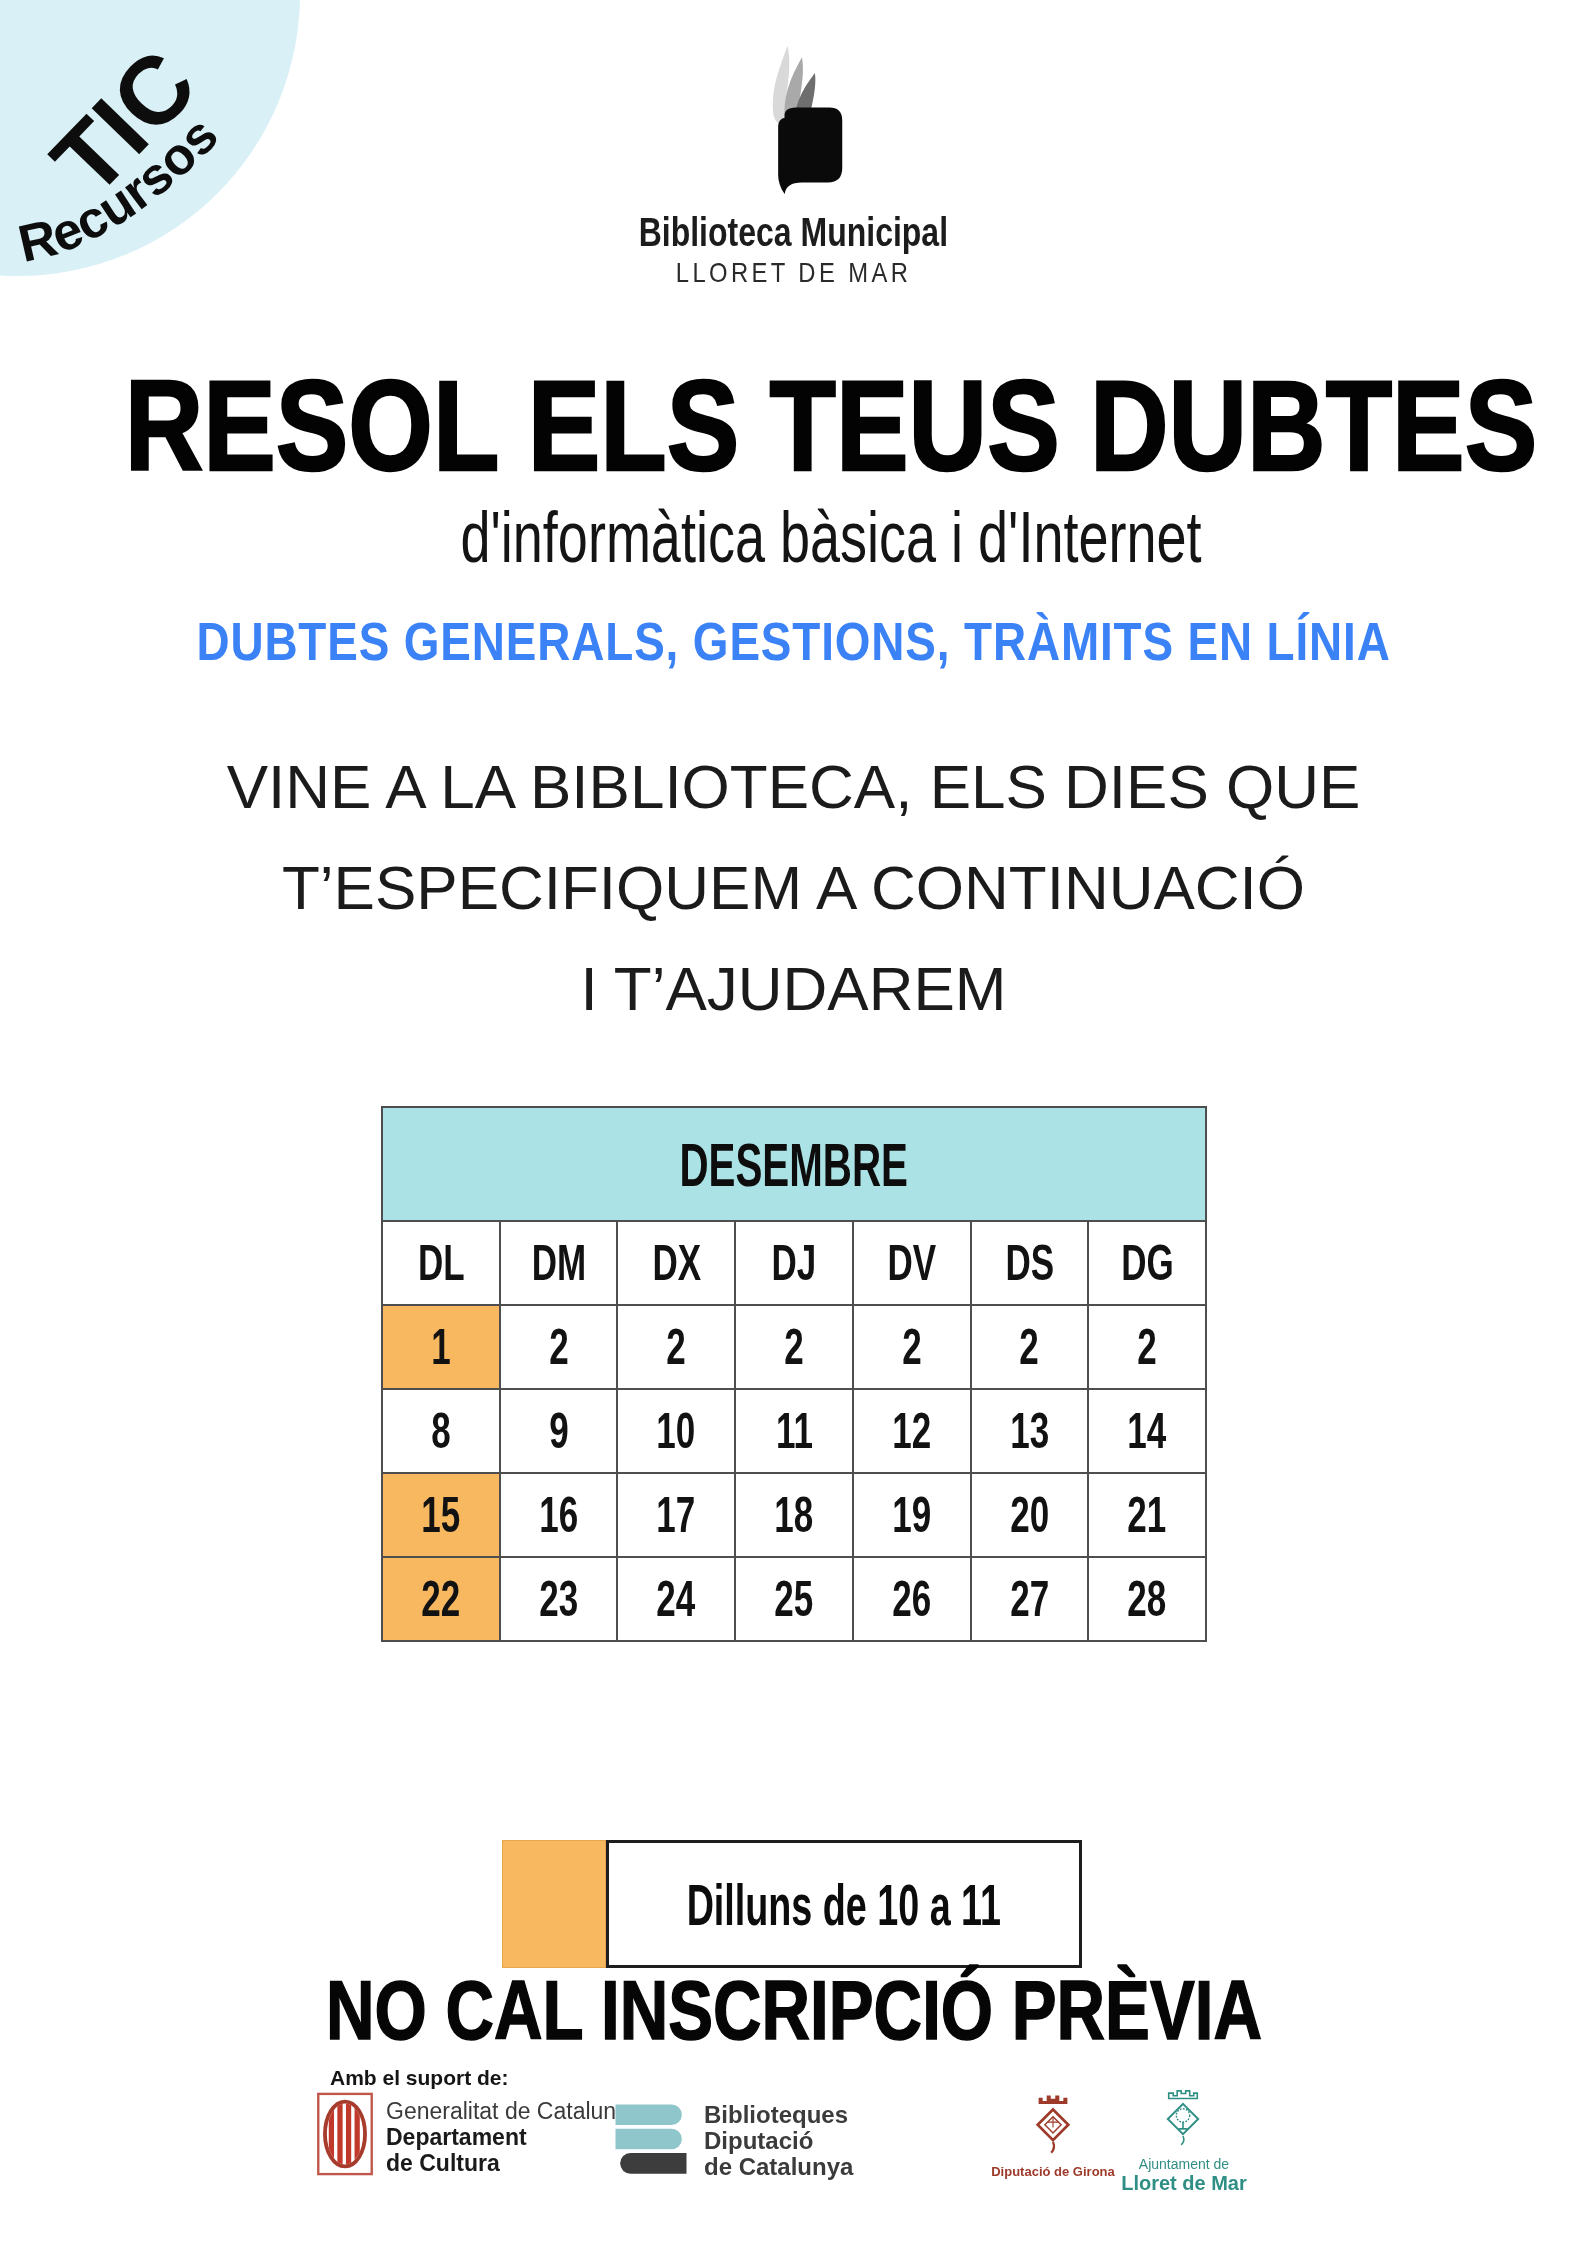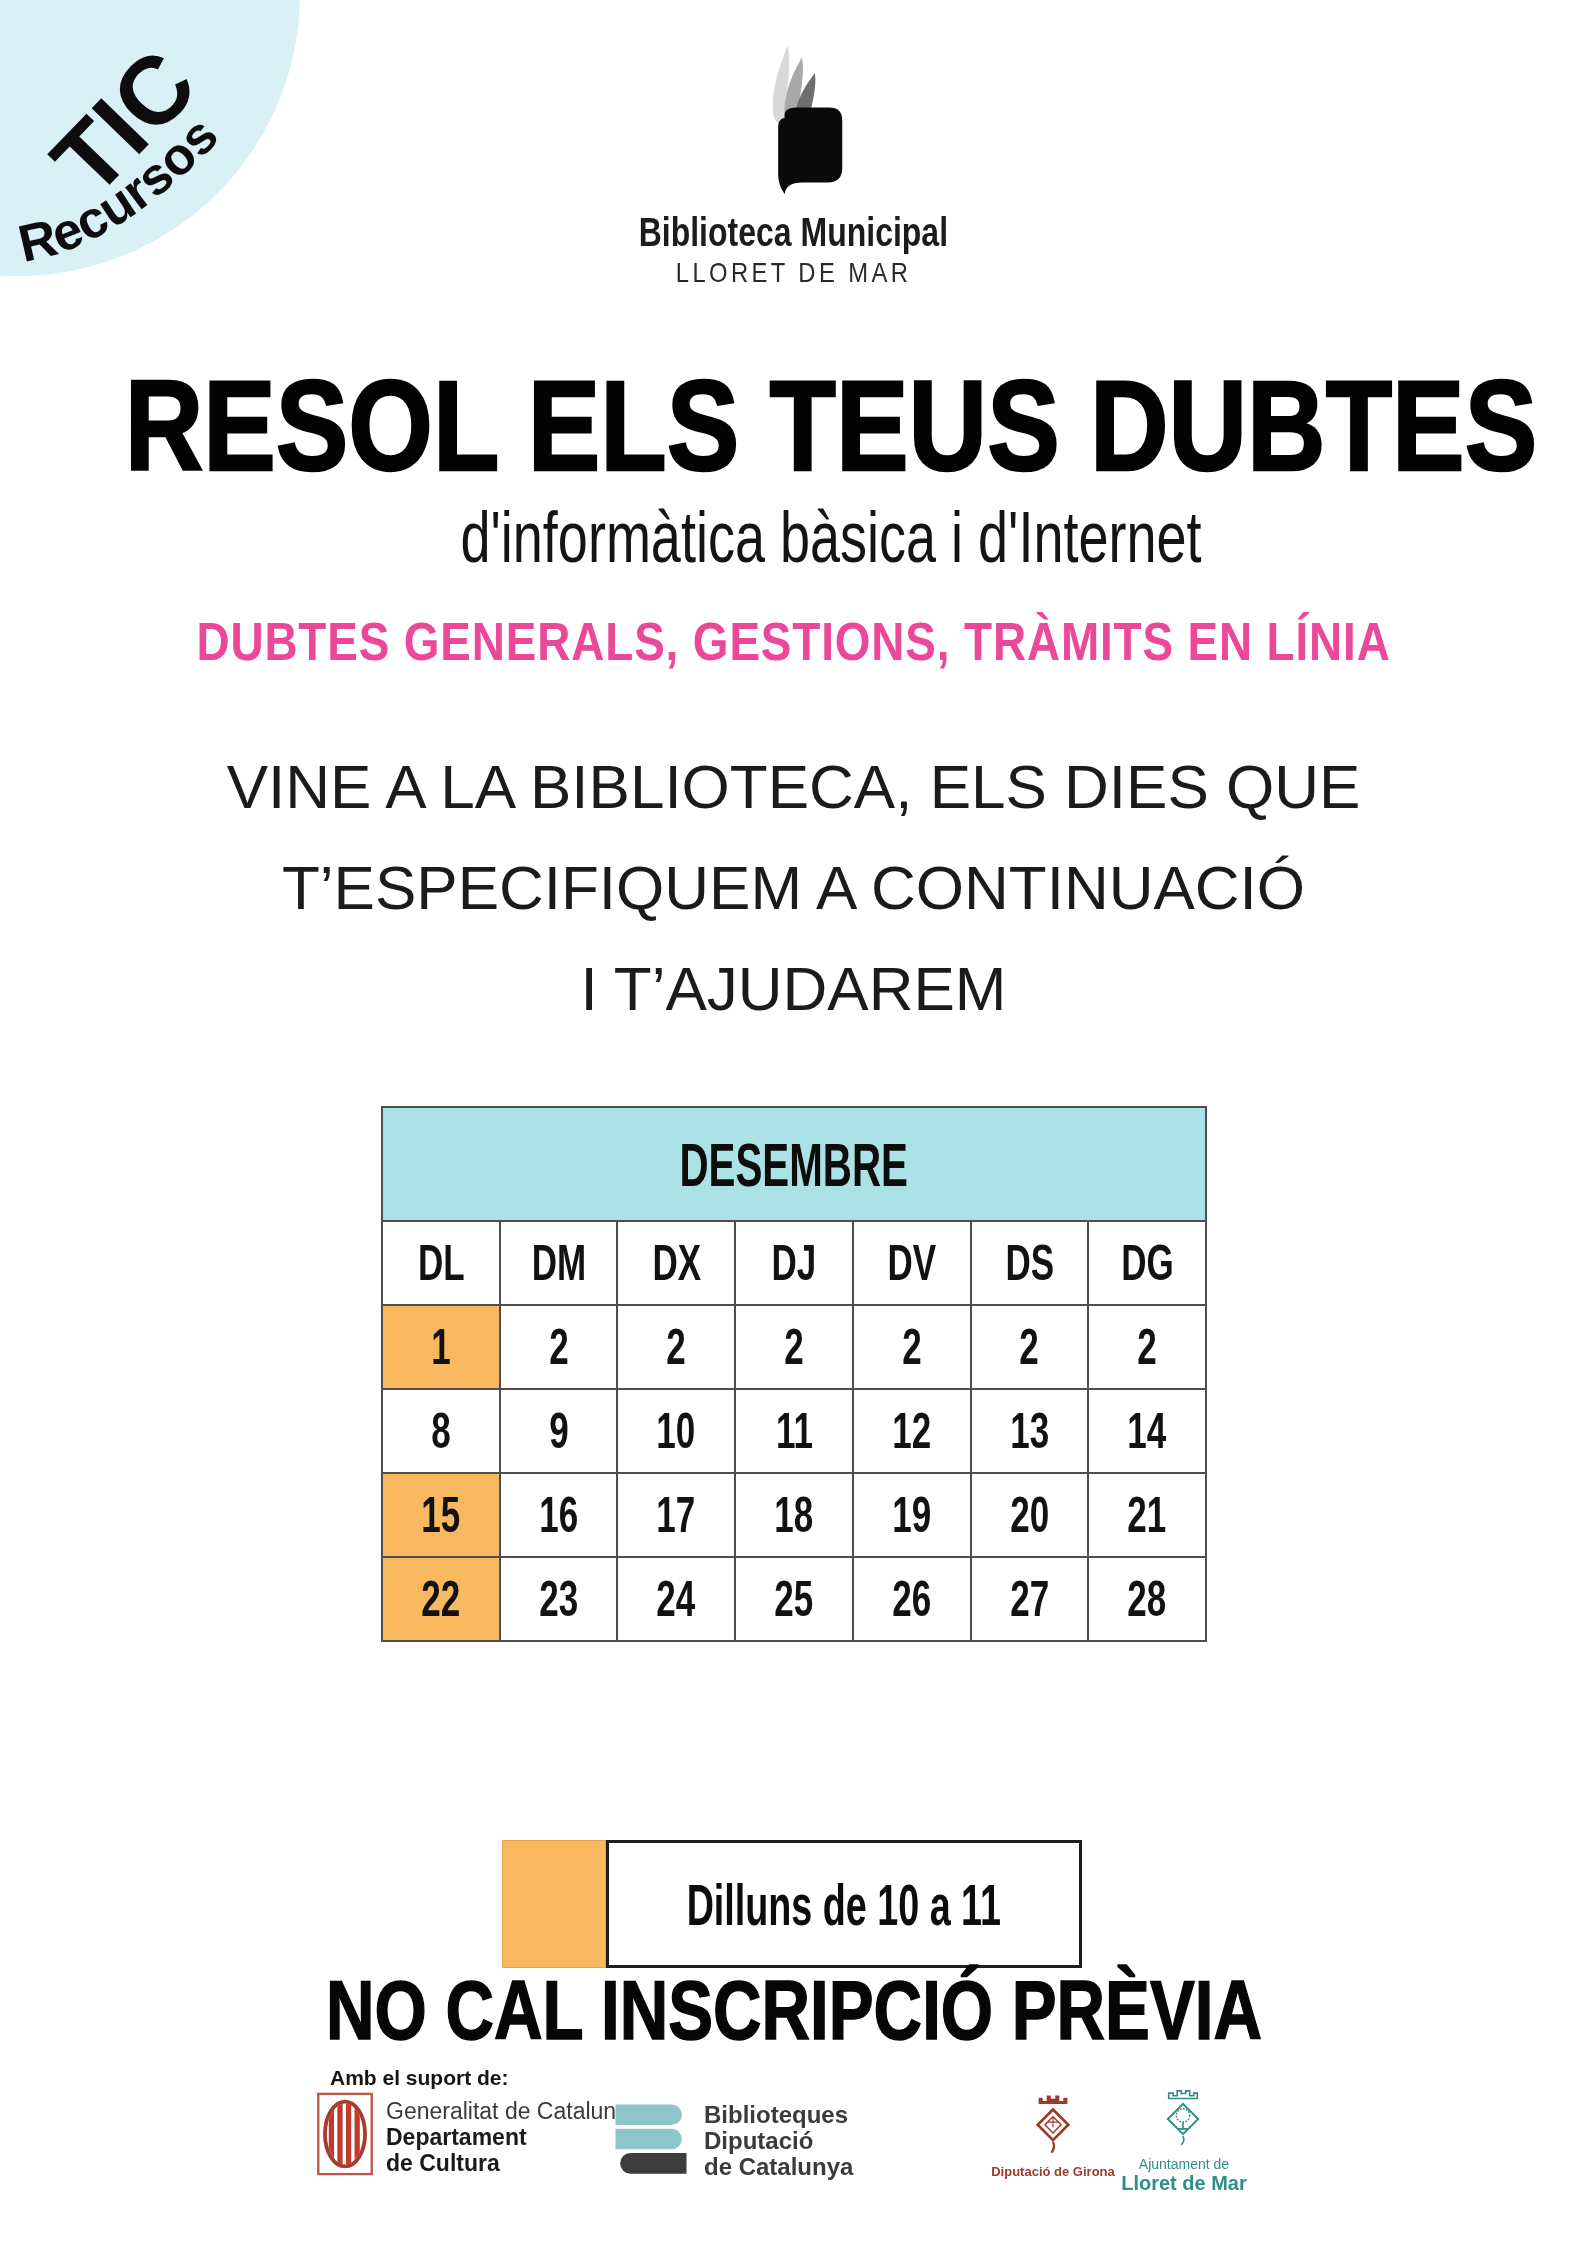--- a/index.html
+++ b/index.html
@@ -20,21 +20,21 @@
   .logo-wrap { position:absolute; top:34px; left:0; width:100%;
     display:flex; flex-direction:column; align-items:center; }
   .logo-name { font-size:40px; font-weight:700; color:#1c1c1c; }
   .logo-tagline { margin-top:2px; font-size:28px; font-weight:400; letter-spacing:4px; color:#2a2a2a; }
 
   
   .center { position:absolute; left:0; width:100%; text-align:center; }
   .main-title { top:352px; font-size:128px; font-weight:700; letter-spacing:0;
     color:#030303; -webkit-text-stroke:2.5px #030303; }
   .sub-title { top:496px; font-size:72px; font-weight:400; color:#141414;margin-left:37px; }
-  .highlight-line { top:610px; font-size:54px; font-weight:700; color:#ec4899; letter-spacing:1px; }
+  .highlight-line { top:610px; font-size:54px; font-weight:700; color:#3b82f6; letter-spacing:1px; }
   .body-block { top:736px; font-size:62px; font-weight:400; color:#1b1b1b; line-height:101px; }
 
   
   .cal-wrap { position:absolute; top:1106px; left:381px; width:826px; }
   table.cal { width:826px; border-collapse:collapse; table-layout:fixed; }
   table.cal th, table.cal td { border:2px solid #4e4e4e; text-align:center; vertical-align:middle; padding:0; }
   th.cal-month { height:114px; background:#abe2e6; font-size:62px; font-weight:700; color:#0d0d0d; }
   tr.cal-days th { height:84px; background:#ffffff; font-size:50px; font-weight:700; color:#121212; }
   td.cal-cell { height:84px; background:#ffffff; font-size:50px; font-weight:700; color:#121212; }
   td.cal-cell.hl { background:#f8b860; }

